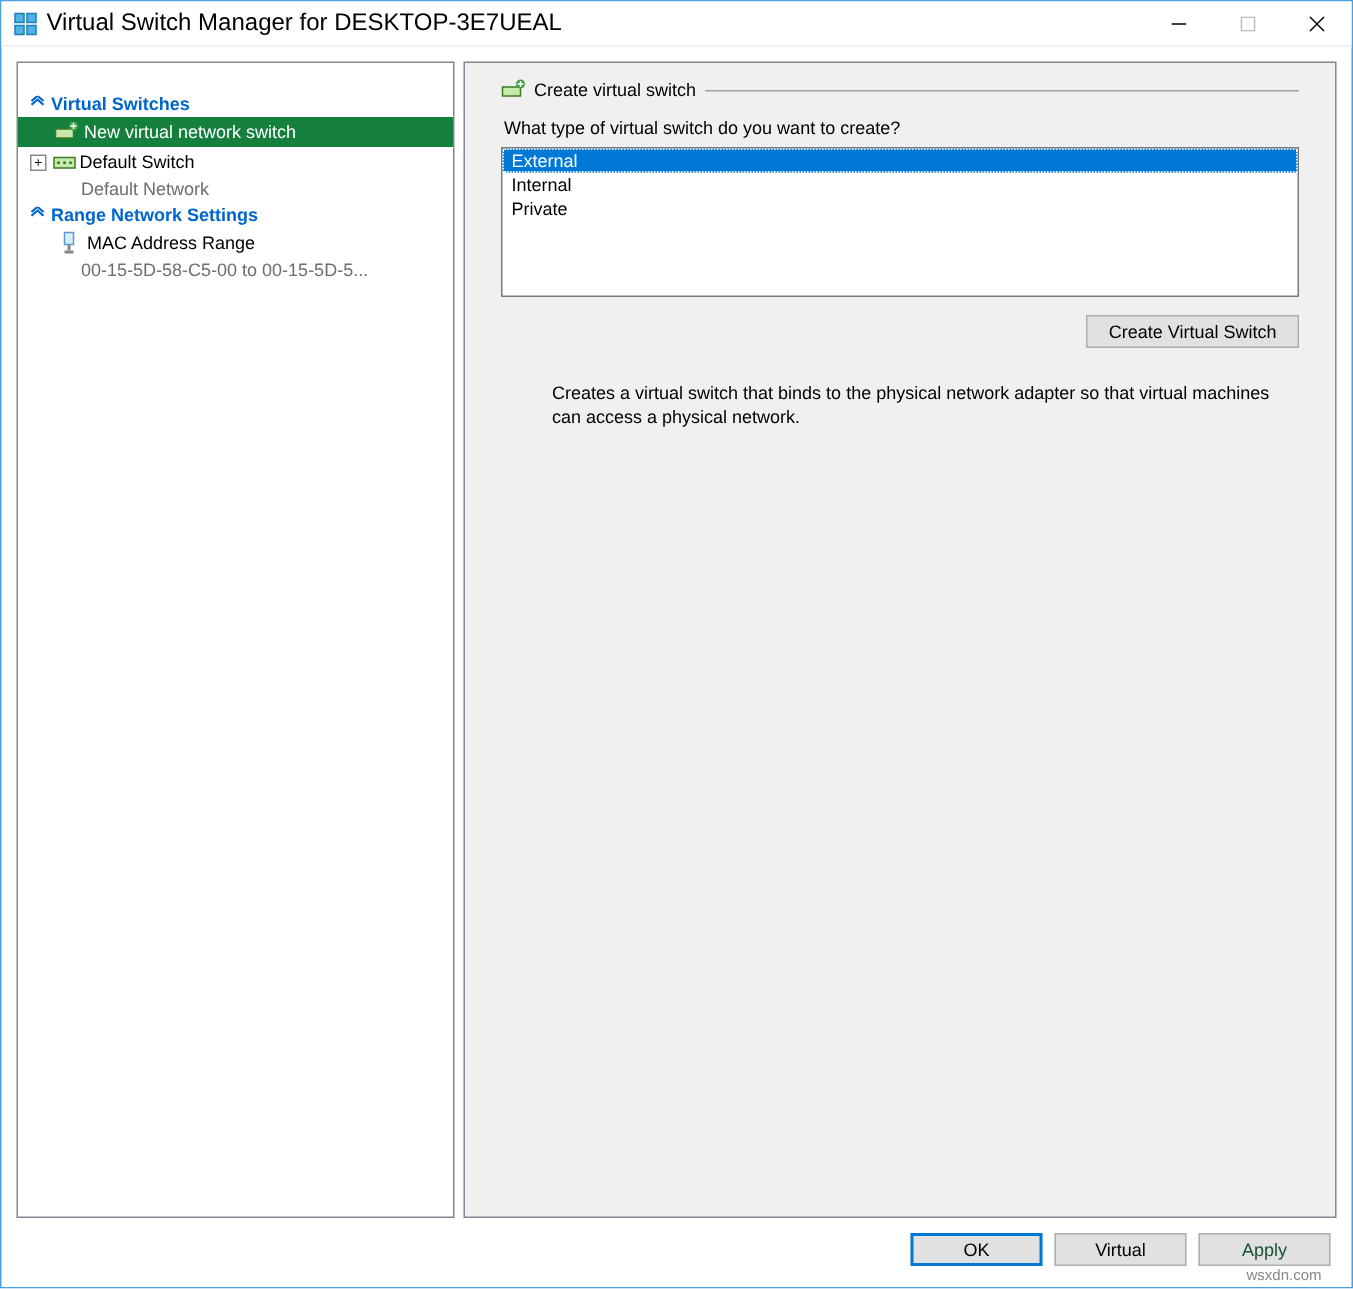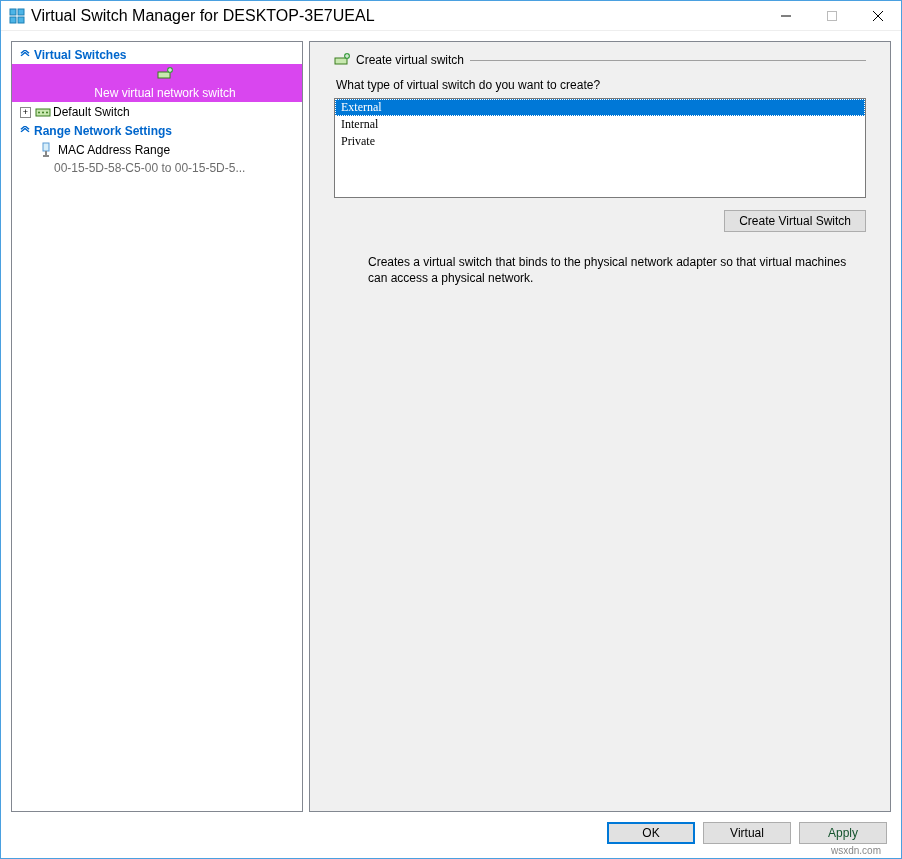--- a/index.html
+++ b/index.html
@@ -7,39 +7,39 @@
   .window { width: 902px; height: 859px; border: 1px solid #4aa0e0; display: flex; flex-direction: column; background: #fff; position: relative; }
   .titlebar { height: 30px; display: flex; align-items: center; padding: 0 0 0 8px; background: #fff; border-bottom: 1px solid #eee; }
   .titlebar .app-icon { width: 16px; height: 16px; margin-right: 6px; flex-shrink: 0; }
   .titlebar .title { flex: 1; font-size: 16px; color: #000; }
   .win-controls { display: flex; height: 100%; }
   .win-btn { width: 46px; height: 100%; display: flex; align-items: center; justify-content: center; color: #555; font-size: 10px; }
   .win-btn.disabled { color: #ccc; }
 
   .content-area { flex: 1; padding: 10px; display: flex; flex-direction: column; }
   .panels { flex: 1; display: flex; gap: 6px; min-height: 0; }
-  .left-panel { width: 292px; border: 1px solid #828790; background: #fff; padding: 4px 0; overflow: hidden; }
+  .left-panel { width: 292px; border: 1px solid #828790; background: #fff; padding: 18px 0; overflow: hidden; }
   .right-panel { flex: 1; border: 1px solid #828790; background: #f0f0f0; padding: 8px 24px; display: flex; flex-direction: column; }
 
   .tree-header { display: flex; align-items: center; gap: 4px; padding: 2px 8px; color: #0066cc; font-weight: bold; cursor: default; }
   .tree-header .chevron { color: #0066cc; transform: scaleY(0.85);}
   .tree-item { display: flex; align-items: center; gap: 4px; padding: 2px 8px 2px 24px; cursor: default; }
-  .tree-item.selected { background: #d946ef; color: #fff; flex-direction: column; }
+  .tree-item.selected { background: #15803d; color: #fff; }
   .tree-item .icon { width: 16px; height: 16px; flex-shrink: 0; display:flex; align-items:center; justify-content:center; }
   .tree-sub { padding: 1px 8px 1px 42px; color: #6d6d6d; white-space: nowrap; overflow: hidden; text-overflow: ellipsis; cursor:default; }
   .expander-row { display:flex; align-items:center; padding: 2px 8px; gap: 2px; }
   .expander-row .exp { width: 11px; height:11px; border:1px solid #888; display:flex; align-items:center; justify-content:center; font-size:9px; line-height:1; background:#fff; color:#000; cursor:pointer; }
   .expander-row .icon { width:16px; height:16px; margin-left:2px; display:flex; align-items:center; justify-content:center; }
 
   
   .section-title-row { display: flex; align-items: center; gap: 6px; margin: 2px 0 10px 0; }
   .section-title-row .line { flex: 1; height: 1px; background: #a0a0a0; }
   .section-title-row .icon { width:16px; height:16px; display:flex; align-items:center; justify-content:center; }
   .prompt { margin: 0 0 6px 2px; }
-  .listbox { border: 1px solid #7a7a7a; background: #fff; height: 100px; overflow: auto; font-family: Liberation Serif, serif; }
+  .listbox { border: 1px solid #7a7a7a; background: #fff; height: 100px; overflow: auto; }
   .list-option { padding: 1px 6px; cursor: default; }
   .list-option.selected { background: #0078d7; color: #fff; border: 1px dotted #fff; padding: 0px 5px; }
   .btn-row { display: flex; justify-content: flex-end; margin-top: 12px; }
   .btn { background: #e1e1e1; border: 1px solid #adadad; padding: 3px 14px; font-family: inherit; font-size: 12px; min-width: 88px; cursor: pointer; }
   .btn.default { border: 2px solid #0078d7; padding: 2px 20px; }
   .btn.disabled { color: #14532d; cursor: default; }
   .desc { margin-top: 22px; line-height: 1.35; margin-left: 34px; }
 
   .bottom-buttons { display: flex; justify-content: flex-end; gap: 8px; padding: 10px 4px 4px 4px; }
   .bottom-buttons .btn { min-width: 88px; text-align: center; }
@@ -113,20 +113,21 @@
           <span class="icon">
             <svg width="16" height="16" viewBox="0 0 16 16">
               <rect x="1" y="5" width="14" height="7" fill="#c8e8b0" stroke="#3a7c1e"></rect>
               <circle cx="4" cy="8.5" r="1" fill="#3a7c1e"></circle>
               <circle cx="8" cy="8.5" r="1" fill="#3a7c1e"></circle>
               <circle cx="12" cy="8.5" r="1" fill="#3a7c1e"></circle>
             </svg>
           </span>
           <span>Default Switch</span>
         </div>
+        <div class="tree-sub">Default Network</div>
 
         <div class="tree-header">
           <span class="chevron">
             <svg width="10" height="10" viewBox="0 0 10 10">
                 <polyline points="1,7 5,3 9,7" fill="none" stroke="#0066cc" stroke-width="1.5"></polyline>
                 <polyline points="1,4 5,0 9,4" fill="none" stroke="#0066cc" stroke-width="1.5"></polyline>
               </svg>
           </span>
           <span>Range Network Settings</span>
         </div>

